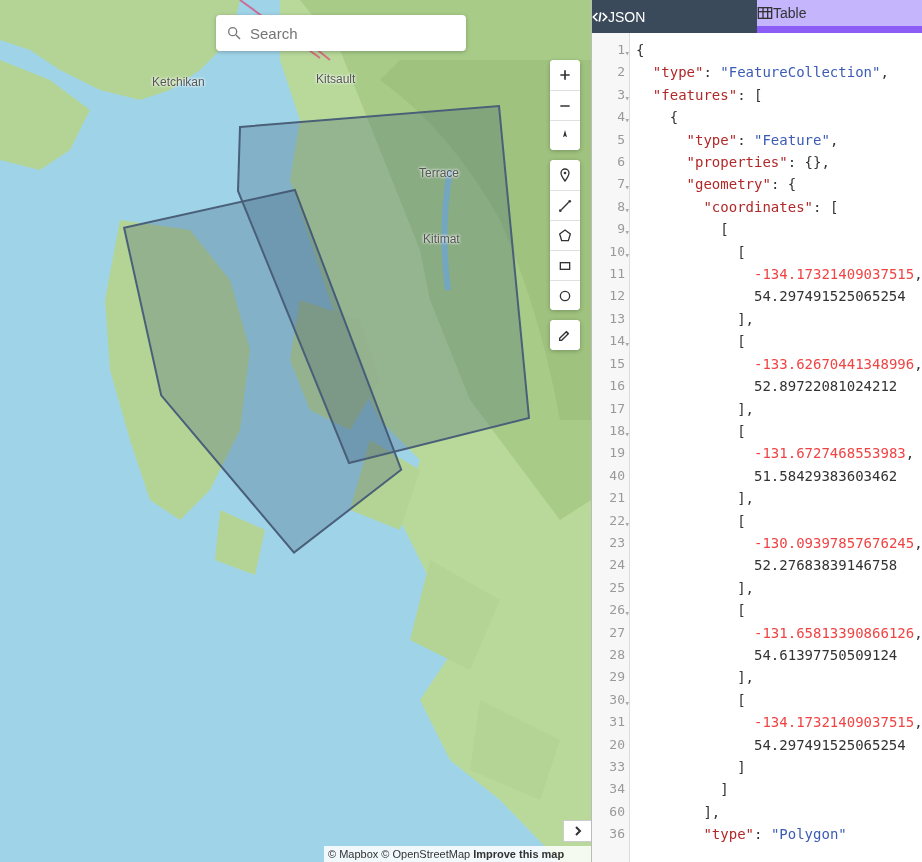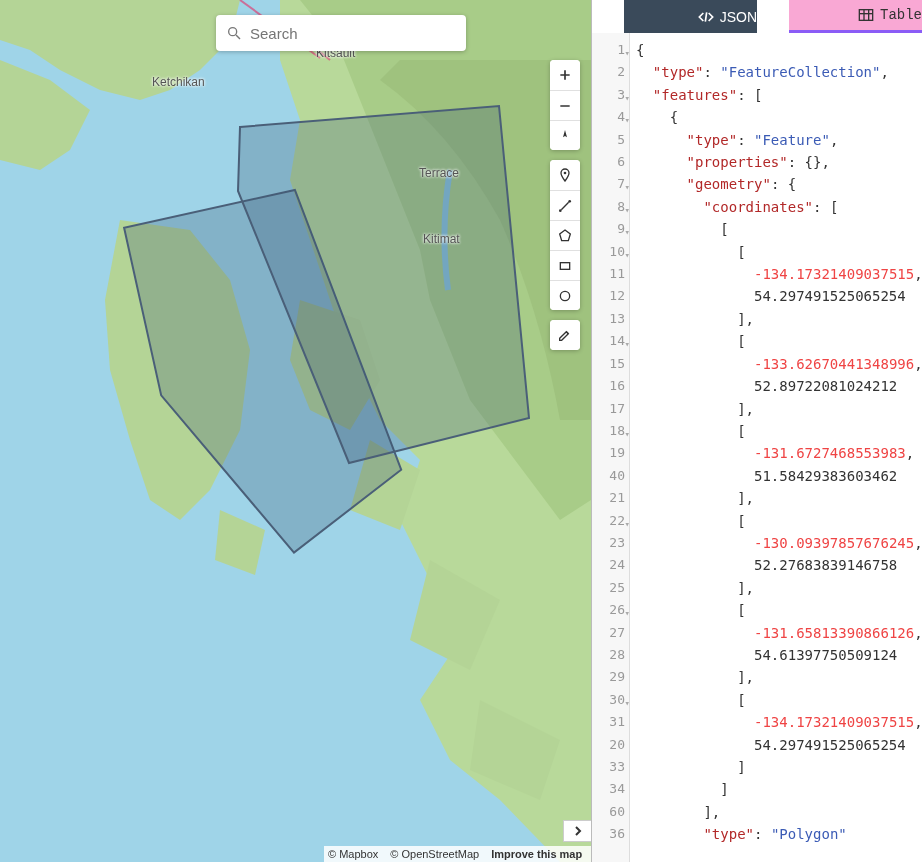--- a/index.html
+++ b/index.html
@@ -11,27 +11,27 @@
   .map-label { position: absolute; font-size: 12px; color: #555; text-shadow: 0 0 3px #fff, 0 0 3px #fff; }
   .search-box { position: absolute; top: 15px; left: 216px; width: 250px; height: 36px; background: #fff; border-radius: 4px; box-shadow: 0 1px 4px rgba(0,0,0,.25); display: flex; align-items: center; padding: 0 10px; gap: 8px; }
   .search-box input { flex: 1; border: none; outline: none; font-size: 15px; color: #333; background: transparent; }
   .ctrl-stack { position: absolute; right: 11px; display: flex; flex-direction: column; background: #fff; border-radius: 4px; box-shadow: 0 1px 4px rgba(0,0,0,.25); overflow: hidden; }
   .ctrl-btn { width: 30px; height: 30px; display: flex; align-items: center; justify-content: center; cursor: pointer; color: #333; border-top: 1px solid #e0e0e0; background: #fff; }
   .ctrl-btn:first-child { border-top: none; }
   .stack-nav { top: 60px; }
   .stack-draw { top: 160px; }
   .stack-edit { top: 320px; }
   .collapse-tab { position: absolute; right: 0; bottom: 20px; width: 28px; height: 22px; background: #fff; border: 1px solid #ccc; border-right: none; display: flex; align-items: center; justify-content: center; cursor: pointer; }
-  .attribution { position: absolute; left: 324px; right: 0; bottom: 0; height: 16px; background: rgba(255,255,255,.85); font-size: 11px; color: #333; padding: 1px 4px; white-space: nowrap; display: flex; gap: 12px; align-items: center; }
+  .attribution { position: absolute; left: 324px; right: 0; bottom: 0; height: 16px; background: rgba(255,255,255,.85); font-size: 11px; color: #333; padding: 1px 4px; white-space: nowrap; display: flex; gap: 3px; align-items: center; }
   .attribution a { color: #333; text-decoration: none; }
   .editor-pane { width: 331px; height: 862px; background: #fff; border-left: 1px solid #bbb; display: flex; flex-direction: column; }
   .tabs { display: flex; height: 33px; }
-  .tab { flex: 1; display: flex; align-items: center; justify-content: flex-end; gap: 6px; font-size: 14px; cursor: pointer; margin-left: 32px; }
+  .tab { flex: 1; display: flex; align-items: center; justify-content: flex-start; gap: 0; font-size: 14px; cursor: pointer; }
   .tab-json { background: #3a4a5a; color: #fff; }
-  .tab-table { background: #f9a8d4; color: #333; border-bottom: 3px solid #8b5cf6; font-family: Liberation Mono, monospace; }
+  .tab-table { background: #c4b5fd; color: #333; border-bottom: 7px solid #8b5cf6; }
   .code-wrap { flex: 1; display: flex; overflow: hidden; }
   .gutter { width: 38px; background: #f7f7f7; border-right: 1px solid #ddd; padding-top: 6px; text-align: right; font-family: ui-monospace, Menlo, Consolas, monospace; font-size: 13px; color: #999; line-height: 22.4px; }
   .gutter .ln { padding-right: 4px; position: relative; }
   .gutter .fold::after { content: "▾"; font-size: 9px; color: #aaa; position: absolute; right: -1px; top: 3px; }
   .code { flex: 1; padding: 6px 0 6px 6px; font-family: ui-monospace, Menlo, Consolas, monospace; font-size: 14px; line-height: 22.4px; white-space: pre; overflow: hidden; color: #333; }
   .code .k { color: #b22828; }   
   .code .s { color: #3b5bb5; }   
   .code .n { color: #ef4444; }   
   .code .p { color: #333; }      
   .icon-svg { width: 16px; height: 16px; }
@@ -67,21 +67,21 @@
       <path d="M 240 0 L 320 58" stroke="#d47" stroke-width="2" fill="none" opacity=".7"></path>
 
       <g id="poly-layer">
           <polygon points="124.1,227.8 161.2,395.4 294.0,552.6 401.2,469.7 294.9,189.9 124.1,227.8" class="poly"></polygon>
           <polygon points="240,127 499,106 529,418 349,463 238,191" class="poly"></polygon>
         </g>
     </svg>
 
     <div class="map-labels">
       <span class="map-label" style="left:152px;top:75px">Ketchikan</span>
-      <span class="map-label" style="left:316px;top:46px">Kitsault</span>
+      <span class="map-label" style="left:316px;top:72px">Kitsault</span>
       <span class="map-label" style="left:419px;top:166px">Terrace</span>
       <span class="map-label" style="left:423px;top:232px">Kitimat</span>
     </div>
 
     <div class="search-box">
       <svg class="icon-svg" viewBox="0 0 24 24">
           <circle cx="10" cy="10" r="6" fill="none" stroke="#777" stroke-width="2"></circle>
           <line x1="15" y1="15" x2="21" y2="21" stroke="#777" stroke-width="2"></line>
         </svg>
       <input type="text" placeholder="Search" style="">

